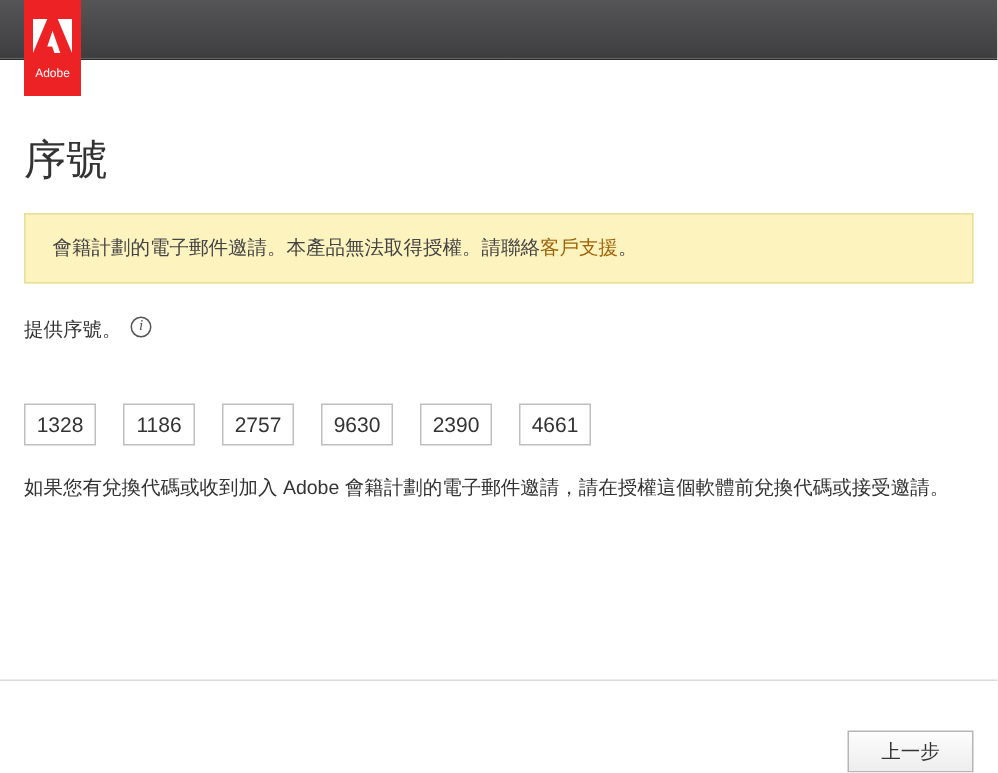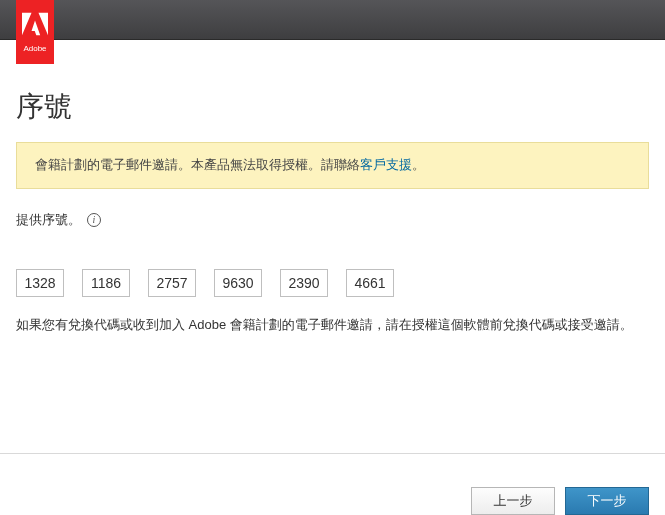--- a/index.html
+++ b/index.html
@@ -43,24 +43,23 @@
     color: #333;
   }
   .alert {
     background: #fdf3bf;
     border: 1px solid #e9dd9a;
     padding: 12px 18px;
     color: #444;
     line-height: 1.6;
     margin-bottom: 22px;
   }
-  .alert a { color: #0369a1; text-decoration: none; }
+  .alert a { color: #a16207; text-decoration: none; }
   .prompt {
     display: flex;
-    align-items: center;
     gap: 6px;
     margin-bottom: 0;
   }
   .info-icon {
     width: 14px; height: 14px;
     border: 1.5px solid #555;
     border-radius: 50%;
     display: inline-flex;
     align-items: center;
     justify-content: center;
@@ -148,14 +147,13 @@
     <input class="serial-box" value="2390" style="">
     <input class="serial-box" value="4661" style="">
   </div>
 
   <div class="body-text">如果您有兌換代碼或收到加入 Adobe 會籍計劃的電子郵件邀請，請在授權這個軟體前兌換代碼或接受邀請。</div>
 
 </div>
 
 <div class="footer">
   <button class="btn">上一步</button>
-  <button class="btn btn-primary">下一步</button>
 </div>
 
 </body></html>

